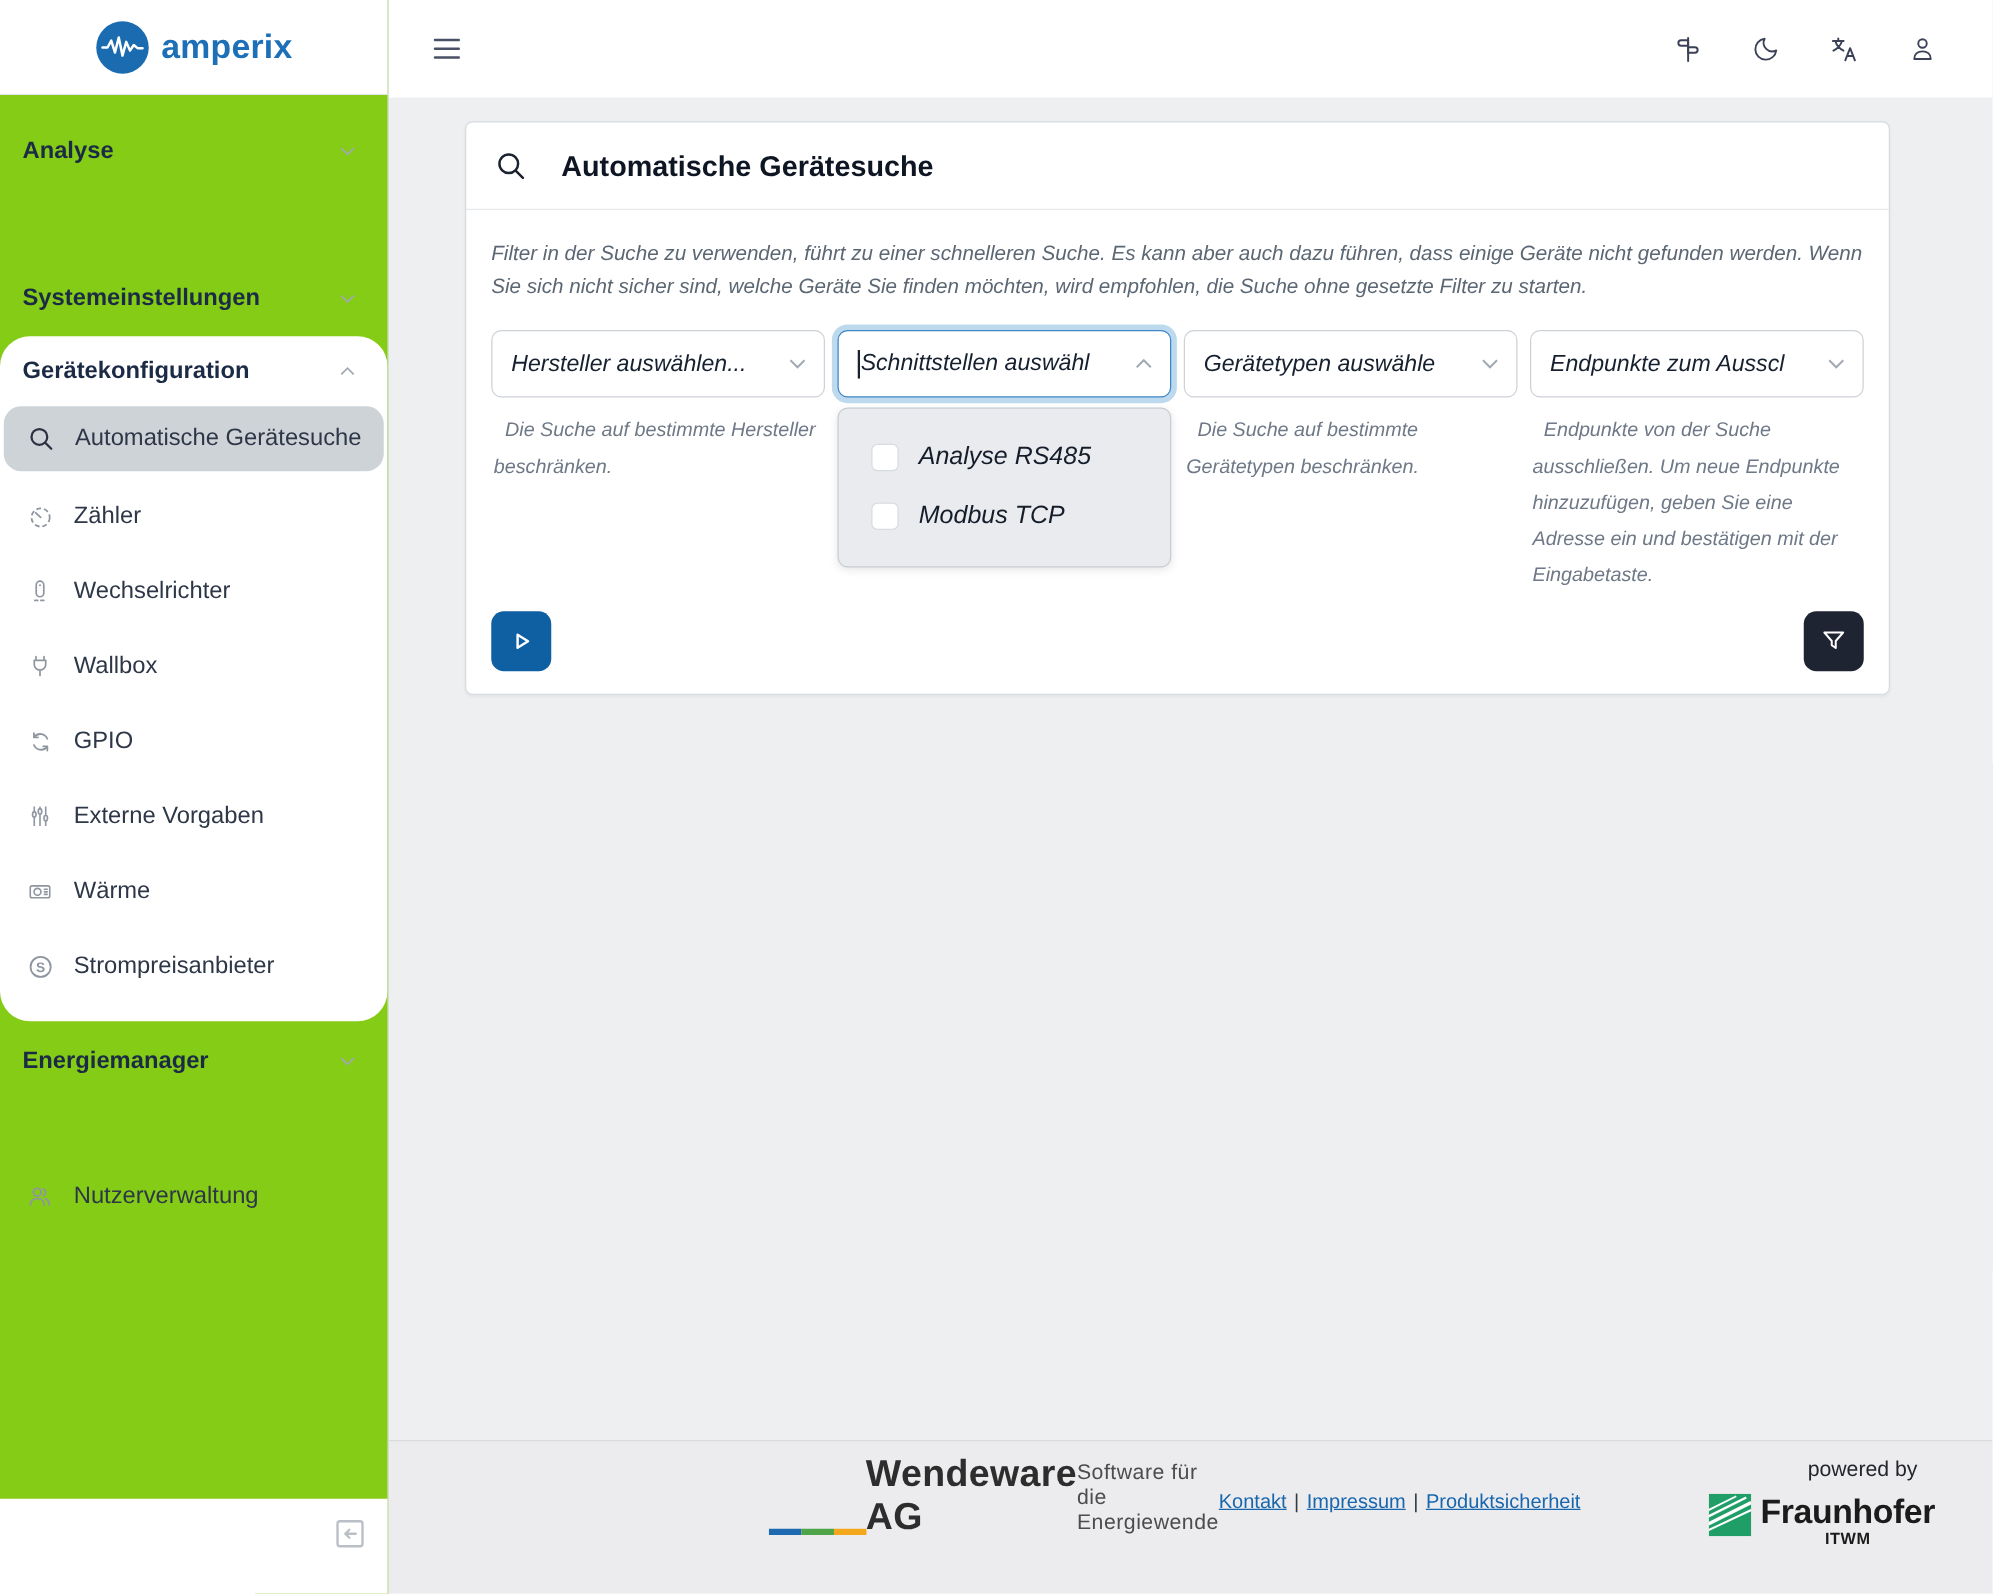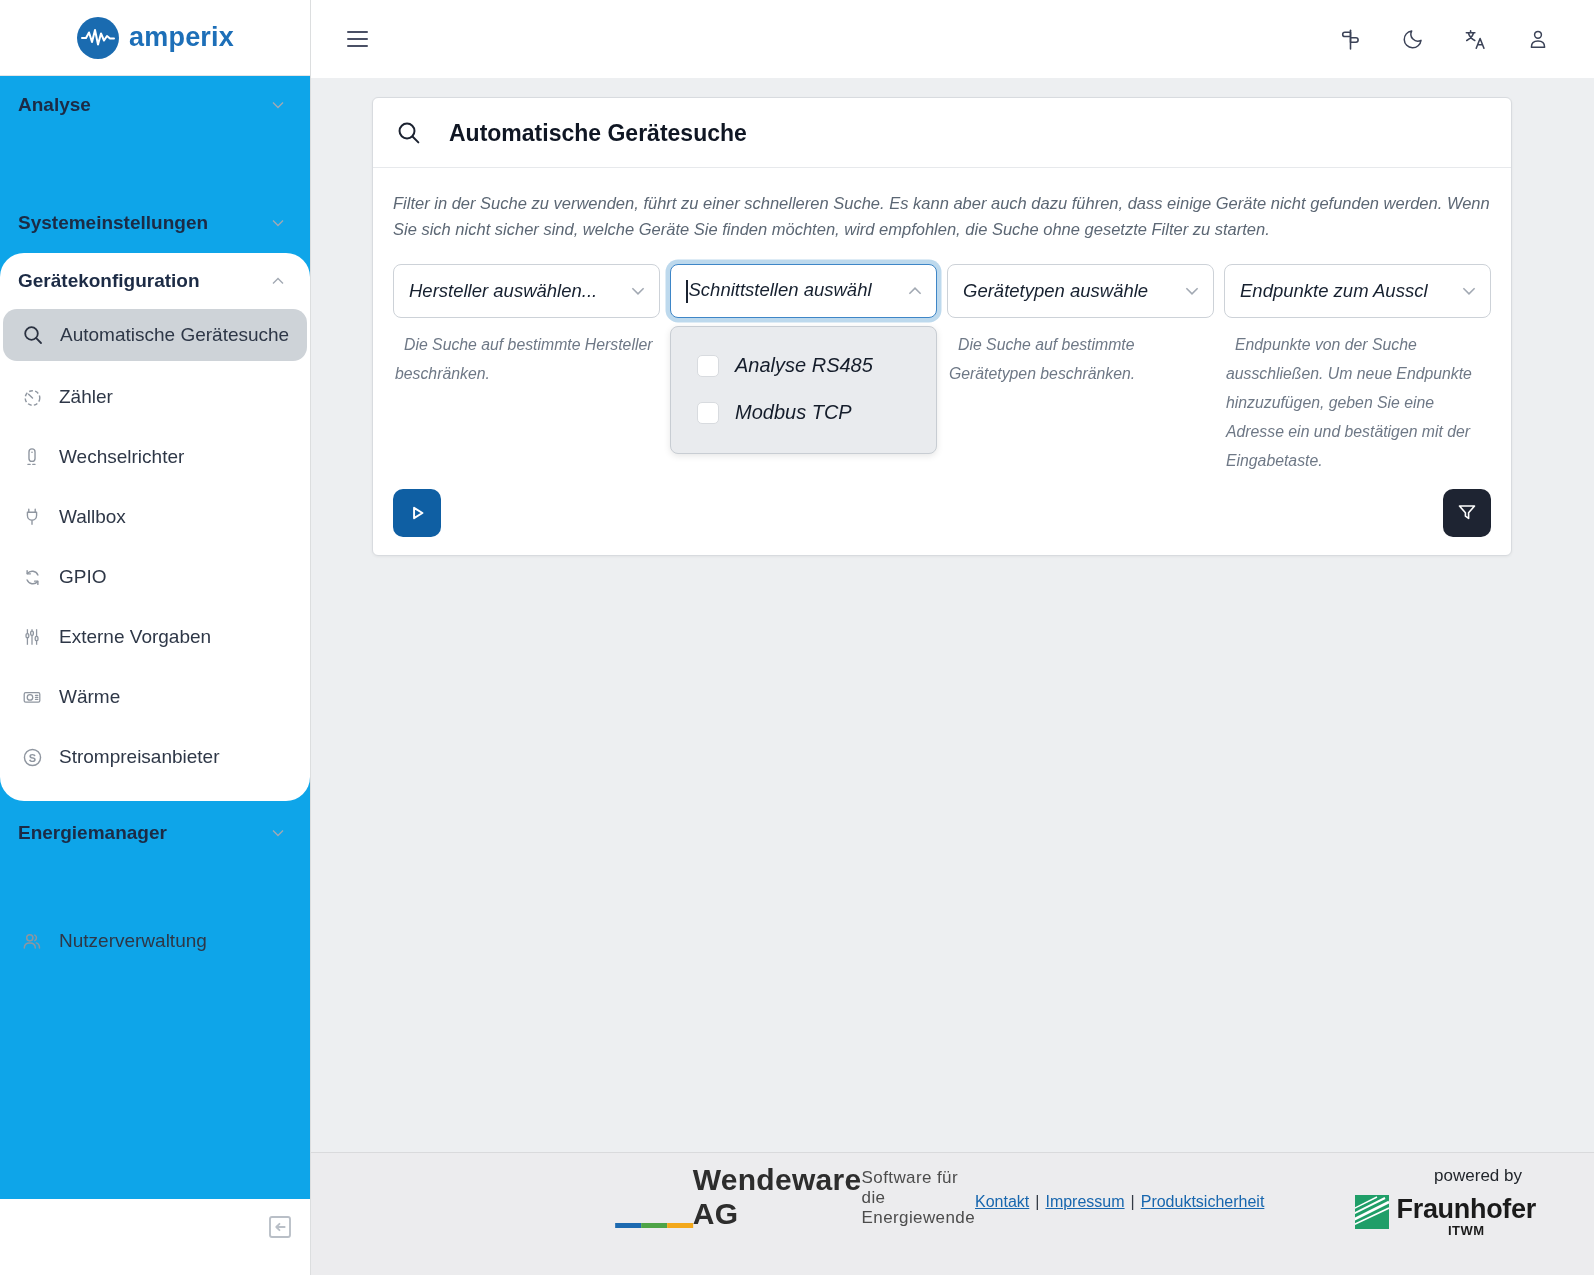--- a/index.html
+++ b/index.html
@@ -1,24 +1,24 @@
 <!DOCTYPE html>
 <html><head>
 <meta charset="utf-8">
 <style>
   * { margin:0; padding:0; box-sizing:border-box; }
   html,body { width:1594px; height:1275px; overflow:hidden; }
   body { font-family:"Liberation Sans", sans-serif; color:#2a3342; background:#fff; }
   .app { display:flex; width:100%; height:100%; }
 
   
-  .sidebar { width:311px; flex:none; display:flex; flex-direction:column; background:#0ea5e9; border-right:1px solid #dcdedf; }
+  .sidebar { width:311px; flex:none; display:flex; flex-direction:column; background:#84cc16; border-right:1px solid #dcdedf; }
   .logo-area { height:76px; flex:none; background:#fff; border-bottom:1px solid #e4e5e7; display:flex; align-items:center; justify-content:center; gap:9px; }
   .logo-text { font-size:27px; font-weight:600; color:#1d6fb8; letter-spacing:.2px; }
-  .side-nav { flex:1; padding-top:7px; overflow:hidden; }
+  .side-nav { flex:1; padding-top:23px; overflow:hidden; }
   .nav-section { height:44px; display:flex; align-items:center; justify-content:space-between; padding:0 24px 0 18px; font-size:19px; font-weight:700; color:#1c2b45; cursor:pointer; }
   .gap-analyse { margin-bottom:74px; }
   .chev { color:#a2a9b3; display:flex; }
   .nav-group { background:#fff; border-radius:24px; margin-top:8px; padding:6px 0 14px; }
   .nav-item { height:60px; display:flex; align-items:center; gap:15px; padding-left:20px; font-size:19px; color:#2e3747; cursor:pointer; }
   .nav-item .nav-ic { color:#8f96a0; display:flex; width:24px; justify-content:center; }
   .nav-item.active { height:52px; margin:6px 3px 6px 3px; border-radius:14px; background:#ced3d8; padding-left:18px; }
   .nav-item.active .nav-ic { color:#2a3140; }
   .nav-section.energie { margin-top:10px; }
   .nav-item.user { margin-top:56px; }
@@ -65,21 +65,21 @@
   .footer { height:123px; flex:none; background:#ececee; border-top:1px solid #d9dadc; position:relative; }
   .foot-left { position:absolute; left:22px; top:24px; text-align:center; width:190px; color:#1d2736; font-size:17.5px; line-height:1.5; }
   .foot-center { position:absolute; left:50%; transform:translateX(-52%); top:10px; display:flex; align-items:center; }
   .tricolor { display:flex; align-self:flex-end; margin-bottom:3px; }
   .tricolor span { width:26px; height:5px; display:block; }
   .brand-name { font-size:30px; font-weight:800; color:#2d2d2d; letter-spacing:.3px; }
   .brand-tagline { font-size:17px; color:#4c4c4c; margin-top:2px; letter-spacing:.4px; }
   .foot-links { margin-top:9px; font-size:16px; }
   .foot-links a { color:#1766ae; text-decoration:underline; cursor:pointer; }
   .foot-links .sep { color:#333a44; margin:0 6px; }
-  .foot-right { position:absolute; right:58px; top:13px; display:flex; flex-direction:column; align-items:flex-end; }
+  .foot-right { position:absolute; right:46px; top:13px; display:flex; flex-direction:column; align-items:flex-end; }
   .powered { font-size:17px; color:#22262c; margin:0 14px 9px 0; }
   .fraunhofer { display:flex; align-items:flex-start; gap:7px; }
   .fh-text { display:flex; flex-direction:column; align-items:center; }
   .fh-name { font-size:27px; font-weight:700; color:#1b1b1b; letter-spacing:-.3px; line-height:1.05; }
   .fh-unit { font-size:13px; font-weight:700; color:#1b1b1b; letter-spacing:.5px; }
   svg { display:block; }
 </style>
 </head>
 <body>
 

